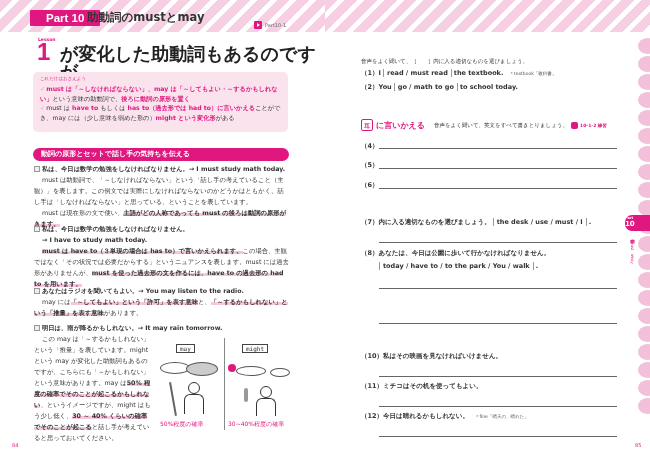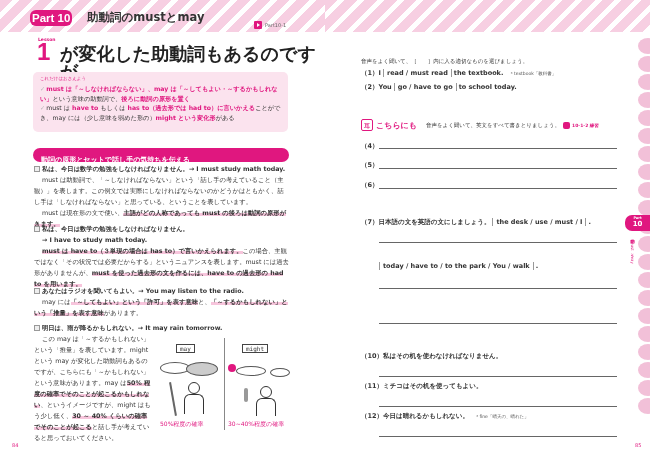--- a/index.html
+++ b/index.html
@@ -2,33 +2,33 @@
 <html><head>
 <meta charset="utf-8">
 <style>
 *{box-sizing:border-box;margin:0;padding:0}
 body{width:650px;height:457px;overflow:hidden;background:#fff;font-family:"DejaVu Sans",sans-serif;color:#333;position:relative}
 .page{position:absolute;top:0;height:457px;background:#fff}
 .left{left:0;width:325px}
 .right{left:325px;width:325px}
 .stripe{position:absolute;top:0;left:0;right:0;height:32px;background:repeating-linear-gradient(135deg,#f7cfe2 0 9px,#fff 9px 14px)}
 .right .stripe{height:32px}
-.part-badge{position:absolute;left:30px;top:10px;background:#e0177f;color:#fff;font-weight:bold;font-size:11.5px;padding:2px 2px;border-radius:6px;font-family:"Liberation Sans",sans-serif}
+.part-badge{position:absolute;left:30px;top:10px;background:#e0177f;color:#fff;font-weight:bold;font-size:11.5px;padding:2px 16px;border-radius:1px;font-family:"Liberation Sans",sans-serif}
 .part-title{position:absolute;left:87px;top:10px;font-size:11.5px;color:#333;font-weight:bold}
 .video-tag{position:absolute;left:254px;top:21px;display:flex;align-items:center;gap:3px;font-size:5px;color:#666}
 .play{width:8px;height:8px;background:#e0177f;border-radius:1px;position:relative}
 .play:after{content:"";position:absolute;left:3px;top:2px;border-left:3px solid #fff;border-top:2px solid transparent;border-bottom:2px solid transparent}
 .lesson-lbl{position:absolute;left:38px;top:37px;font-size:4.5px;color:#e0177f;font-weight:bold}
 .lesson-num{position:absolute;left:37px;top:40px;font-size:24px;color:#e0177f;font-weight:bold;font-family:"Liberation Sans",sans-serif;line-height:1}
 .lesson-title{position:absolute;left:60px;top:45px;font-size:18px;color:#222;font-weight:bold;line-height:1}
 .keybox{position:absolute;left:33px;top:72px;width:255px;height:60px;background:#fbe3ee;border-radius:5px;padding:4px 7px;font-size:6.2px;line-height:1.55}
 .keybox .kh{font-size:4.5px;color:#e0177f;margin-bottom:1px}
 .pk{color:#e0177f;font-weight:bold}
 .ck{color:#bbb;margin-right:1px}
-.section-bar{position:absolute;left:33px;top:148px;width:256px;height:13px;background:#e0177f;border-radius:7px;color:#fff;font-size:7px;font-weight:bold;padding:7px 8px;line-height:11px}
+.section-bar{position:absolute;left:33px;top:148px;width:256px;height:13px;background:#e0177f;border-radius:7px;color:#fff;font-size:7px;font-weight:bold;padding:1px 8px;line-height:11px}
 .ex{position:absolute;left:34px;width:255px;font-size:6.3px;line-height:1.75}
 .ex .hd{font-weight:bold;color:#333}
 .cb{display:inline-block;width:6px;height:6px;border:1px solid #999;background:#eee;margin-right:2px;vertical-align:middle}
 .ex p{text-indent:8px}
 .ul{background:linear-gradient(transparent 60%,#f7c5dc 60%);font-weight:bold}
 .pn{position:absolute;font-size:5px;color:#e0177f;top:442px}
 .illus{position:absolute;left:158px;top:338px;width:135px;height:95px}
 .word-box{position:absolute;border:1px solid #444;font-size:6px;padding:0 3px;background:#fff;font-family:"DejaVu Sans Mono",monospace}
 .cloud{position:absolute;border-radius:50%;border:1px solid #555}
 .prob{position:absolute;font-size:6px;color:#e0177f}
@@ -40,21 +40,21 @@
 .dots{flex:1;border-bottom:1px dotted #e0177f;height:1px}
 .track{display:flex;align-items:center;gap:2px;font-size:4.5px;color:#e0177f;font-weight:bold}
 .hp{width:7px;height:7px;background:#e0177f;border-radius:2px}
 .inst{position:absolute;left:36px;font-size:5.5px}
 .q{position:absolute;left:36px;font-size:6.5px;font-weight:bold;color:#333;white-space:nowrap}
 .br{display:inline-block;border-left:1px solid #999;border-right:1px solid #999;padding:0 3px;margin:0 2px;font-weight:bold}
 .note{font-size:4.5px;color:#555;font-weight:normal;margin-left:6px}
 .line{position:absolute;left:54px;width:238px;border-bottom:1px solid #666}
 .tabs{position:absolute;right:0;top:38px;width:12px}
 .tabs div{width:20px;height:16px;background:#f2c0d8;border-radius:50%;margin-bottom:2px}
-.tab-active{position:absolute;left:300px;top:215px;width:25px;height:16px;background:#e0177f;color:#fff;border-radius:7px 0 0 7px;font-size:7px;font-weight:bold;text-align:center;line-height:1}
+.tab-active{position:absolute;left:300px;top:215px;width:25px;height:16px;background:#e0177f;color:#fff;border-radius:7px 0 0 7px;font-size:7px;font-weight:bold;line-height:1}
 .tab-active small{display:block;font-size:3.5px;padding-top:2px}
 .vtext{position:absolute;left:307px;top:236px;writing-mode:vertical-rl;font-size:4px;color:#e0177f}
 </style>
 </head>
 <body>
 
 <div class="page left">
   <div class="stripe"></div>
   <div class="part-badge">Part 10</div>
   <div class="part-title">助動詞のmustとmay</div>
@@ -116,45 +116,46 @@
   </div>
 
   <div class="pn" style="left:12px">84</div>
 </div>
 
 <div class="page right">
   <div class="stripe"></div>
 
   <div class="inst" style="top:58px">音声をよく聞いて、［　　］内に入る適切なものを選びましょう。</div>
   <div class="q" style="top:69px"><span>（1）</span><span>I</span><span class="br">read / must read</span><span>the textbook.</span><span class="note">＊textbook「教科書」</span></div>
-  <div class="q" style="top:83px"><span>（2）</span><span>You</span><span class="br">go / have to go</span><span>to school today.</span></div>
+  <div class="q" style="top:83px"><span>（2）</span><span>You</span><span class="br">go / math to go</span><span>to school today.</span></div>
 
   <div class="qhead" style="top:119px;width:253px">
     <span class="qicon">耳</span>
-    <span>こちらにも</span>
+    <span>に言いかえる</span>
     <span class="qsub">音声をよく聞いて、英文をすべて書きとりましょう。</span>
     <span class="track">
         <span class="hp"></span>
         <span>10-1-2 練習</span>
       </span>
   </div>
   <div class="q" style="top:142px">（4）</div>
   <div class="line" style="top:148px"></div>
   <div class="q" style="top:161px">（5）</div>
   <div class="line" style="top:168px"></div>
   <div class="q" style="top:181px">（6）</div>
   <div class="line" style="top:188px"></div>
 
-  <div class="q" style="top:218px"><span>（7）</span><span>日本語の文を英語の文にしましょう。</span><span class="br">the desk / use / must / I</span>.</div>
+  <div class="q" style="top:218px"><span>（7）</span><span>内に入る適切なものを選びましょう。</span><span class="br">the desk / use / must / I</span>.</div>
   <div class="line" style="top:242px"></div>
+  <div class="q" style="top:249px"><span>（8）</span><span>あなたは、今日は公園に歩いて行かなければなりません。</span></div>
   <div class="q" style="top:262px;left:52px"><span class="br">today / have to / to the park / You / walk</span>.</div>
   <div class="line" style="top:288px"></div>
   <div class="line" style="top:323px"></div>
 
-  <div class="q" style="top:352px"><span>（10）</span><span>私はその机を使わなければなりません。</span></div>
+  <div class="q" style="top:352px"><span>（10）</span><span>私はその映画を見なければいけません。</span></div>
   <div class="line" style="top:376px"></div>
   <div class="q" style="top:382px"><span>（11）</span><span>ミチコはその机を使ってもよい。</span></div>
   <div class="line" style="top:406px"></div>
   <div class="q" style="top:412px"><span>（12）</span><span>今日は晴れるかもしれない。</span><span class="note">＊fine「晴天の、晴れた」</span></div>
   <div class="line" style="top:436px"></div>
 
   <div class="pn" style="left:310px">85</div>
 </div>
 
 <div class="tabs" style="left:638px">

